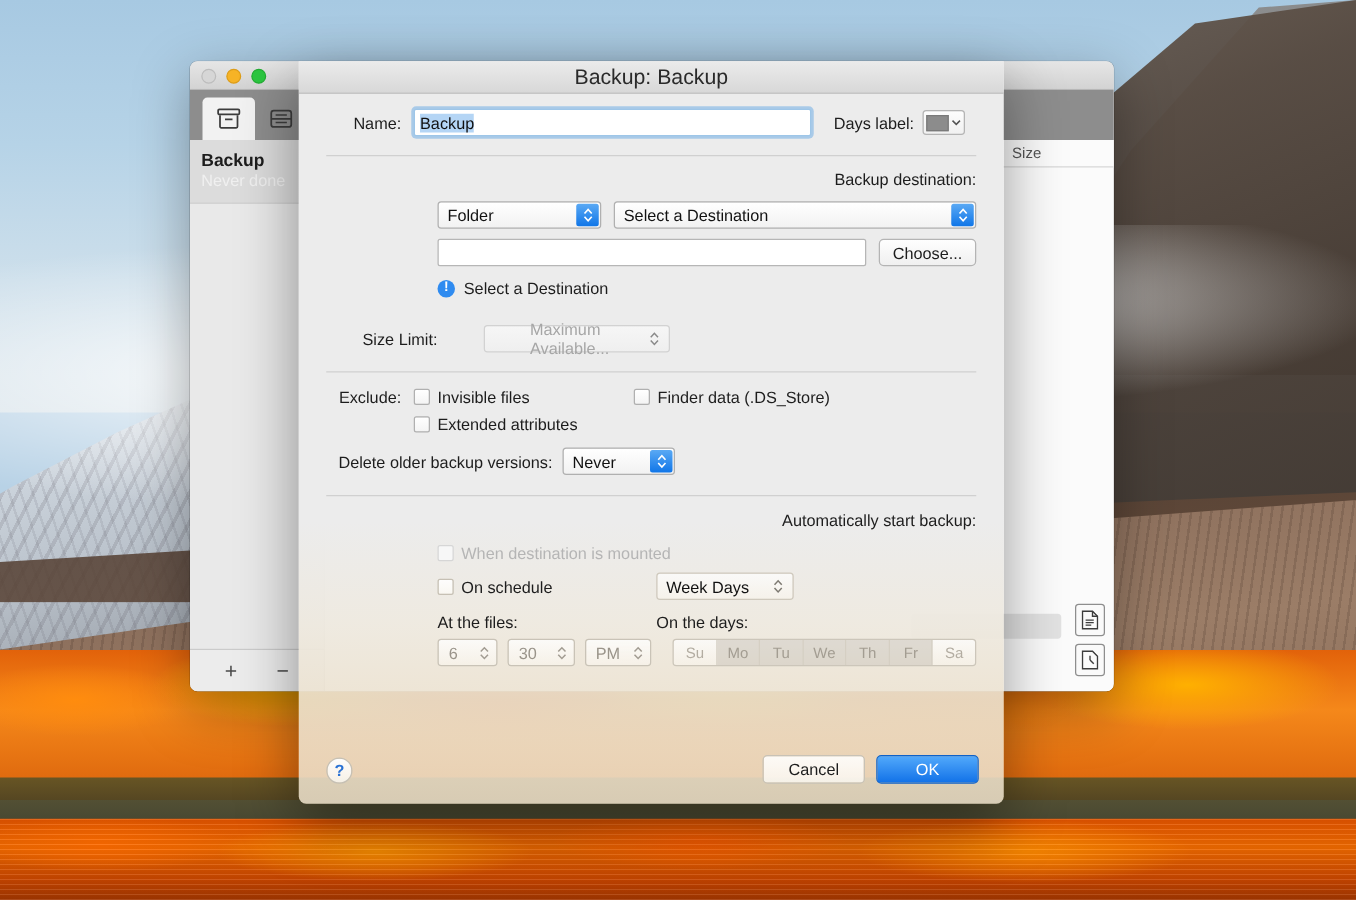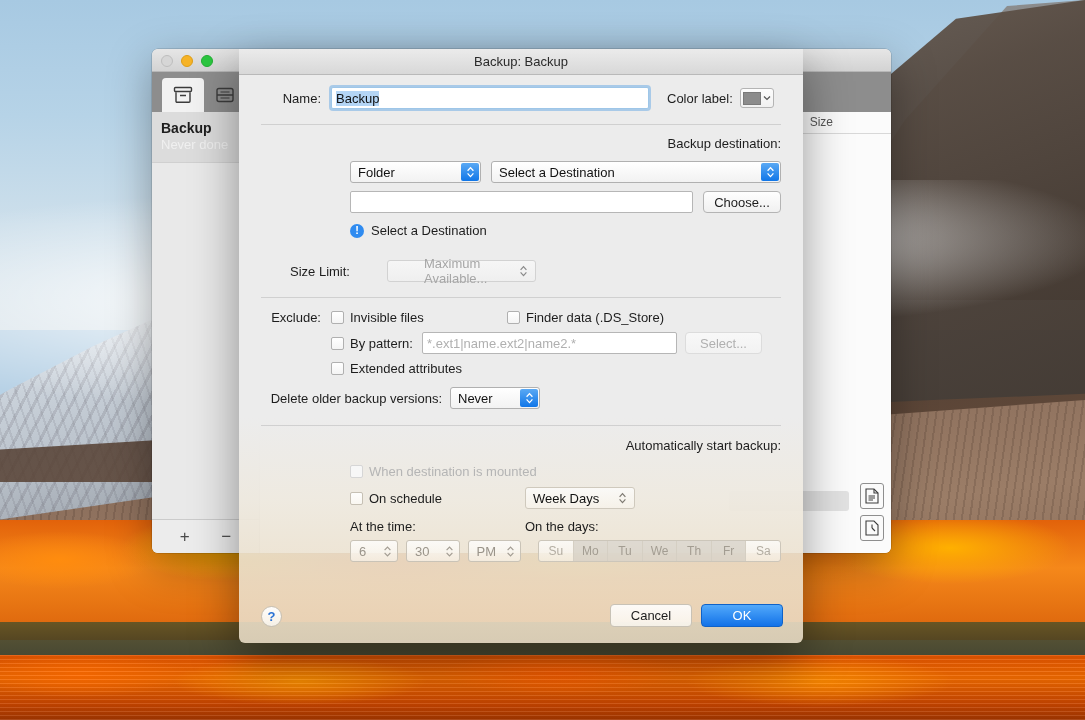--- a/index.html
+++ b/index.html
@@ -188,21 +188,21 @@
     background: linear-gradient(180deg,
         #ececec 0%, #ececec 62%,
         rgba(238,233,223,.95) 76%,
         rgba(236,226,208,.90) 86%,
         rgba(234,222,200,.88) 100%);
   }
   #sheet .sheet-title {
     height:26px; background: linear-gradient(180deg,#ebebeb,#d8d8d8);
     border-bottom:1px solid #b9b9b9;
     display:flex; align-items:center; justify-content:center;
-    font-size:13px; color:#2a2a2a;
+    font-size:17px; color:#2a2a2a;
   }
   .sheet-body { position:relative; padding:0 22px; }
 
   .row { display:flex; align-items:center; }
   .lbl-r { text-align:right; font-size:13px; color:#1d1d1d; }
   .hr { height:1px; background:#d0d0d0; margin:0 12px; }
 
   
   .tfield {
     height:22px; border:1px solid #b6b6b6; border-radius:2px; background:#fff;
@@ -406,21 +406,21 @@
 
   <div class="sheet-title">Backup: Backup</div>
 
   <div class="sheet-body">
 
     <div class="row" style="margin-top:12px;">
       <div class="lbl-r" style="width:60px;">Name:</div>
       <div class="tfield focused" style="width:318px;margin-left:10px;">
         <span class="sel-text">Backup</span>
       </div>
-      <div class="lbl-r" style="margin-left:18px;">Color label:</div>
+      <div class="lbl-r" style="margin-left:18px;">Days label:</div>
       <div class="swatchbtn" style="margin-left:7px;">
         <div class="swatch" style="background: rgb(140, 140, 140);"></div>
         <svg width="8" height="6" viewBox="0 0 8 6">
             <path d="M1 1.5 L4 4.5 L7 1.5" fill="none" stroke="#555" stroke-width="1.2"></path>
           </svg>
       </div>
     </div>
 
     <div class="hr" style="margin:15px 0 0 0;"></div>
 
@@ -480,31 +480,20 @@
         <span class="cbox"></span>
         <span>Invisible files</span>
       </div>
       <div class="cbrow">
         <span class="cbox"></span>
         <span>Finder data (.DS_Store)</span>
       </div>
     </div>
 
 
-    <div class="row" style="margin-top:7px;">
-      <div style="width:60px;"></div>
-      <div class="cbrow" style="margin-left:10px;width:85px;">
-        <span class="cbox"></span>
-        <span>By pattern:</span>
-      </div>
-      <div class="tfield" style="width:255px;margin-left:6px;">
-        <span class="ph">*.ext1|name.ext2|name2.*</span>
-      </div>
-      <div class="btn disabled" style="margin-left:8px;width:77px;">Select...</div>
-    </div>
 
     <div class="row" style="margin-top:7px;">
       <div style="width:60px;"></div>
       <div class="cbrow" style="margin-left:10px;">
         <span class="cbox"></span>
         <span>Extended attributes</span>
       </div>
     </div>
 
     <div class="row" style="margin-top:11px;">
@@ -541,21 +530,21 @@
         <span class="chev">
           <svg width="9" height="14" viewBox="0 0 9 14">
               <path d="M1.6 5.8 L4.5 2.6 L7.4 5.8" fill="none" stroke="#7e7a72" stroke-width="1.2"></path>
               <path d="M1.6 8.4 L4.5 11.6 L7.4 8.4" fill="none" stroke="#7e7a72" stroke-width="1.2"></path>
             </svg>
         </span>
       </div>
     </div>
 
     <div class="row" style="margin-top:10px;font-size:13px;color:#1d1d1d;">
-      <div style="margin-left:89px;width:175px;">At the time:</div>
+      <div style="margin-left:89px;width:175px;">At the files:</div>
       <div>On the days:</div>
     </div>
 
     <div class="row" style="margin-top:6px;">
       <div class="stepper" style="margin-left:89px;width:50px;">
         <span>6</span>
         <span class="updown">
           <svg width="9" height="13" viewBox="0 0 9 13">
               <path d="M1.6 5.2 L4.5 2.2 L7.4 5.2" fill="none" stroke="#a29c92" stroke-width="1.2"></path>
               <path d="M1.6 7.8 L4.5 10.8 L7.4 7.8" fill="none" stroke="#a29c92" stroke-width="1.2"></path>

